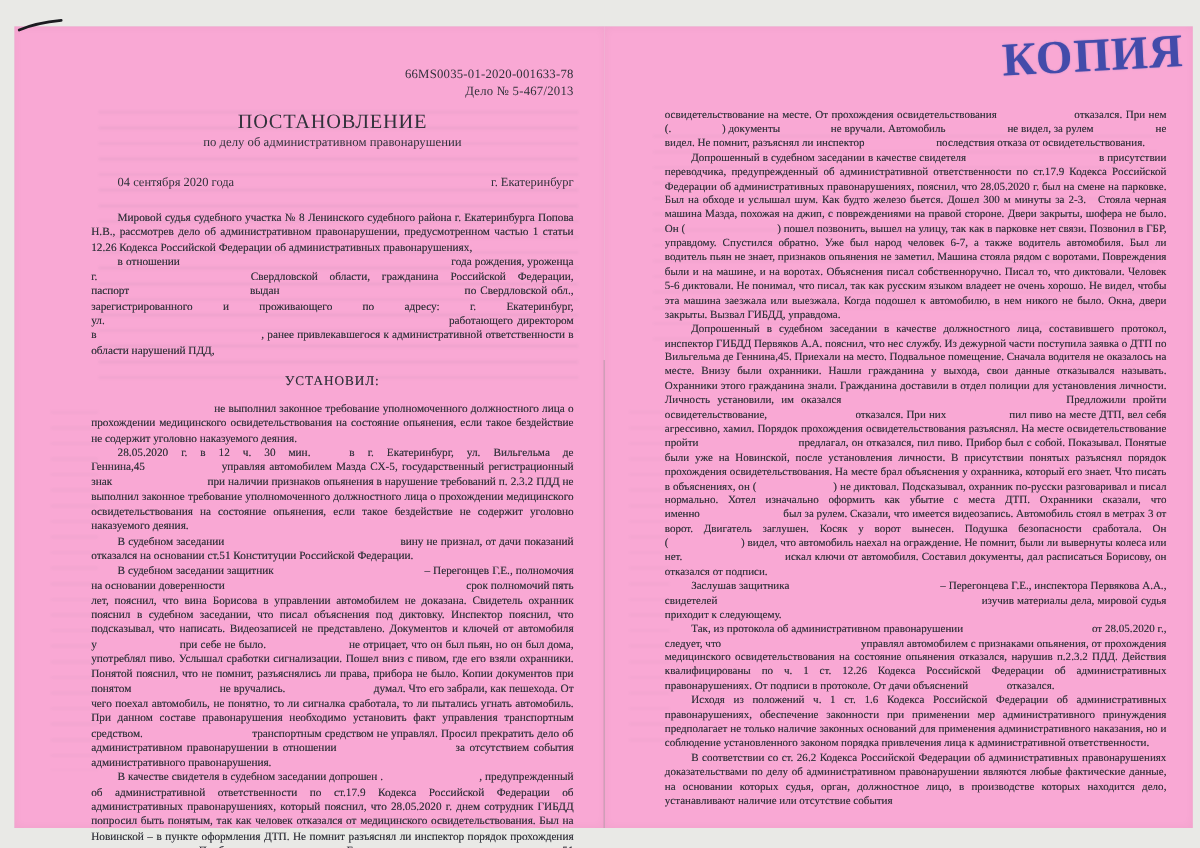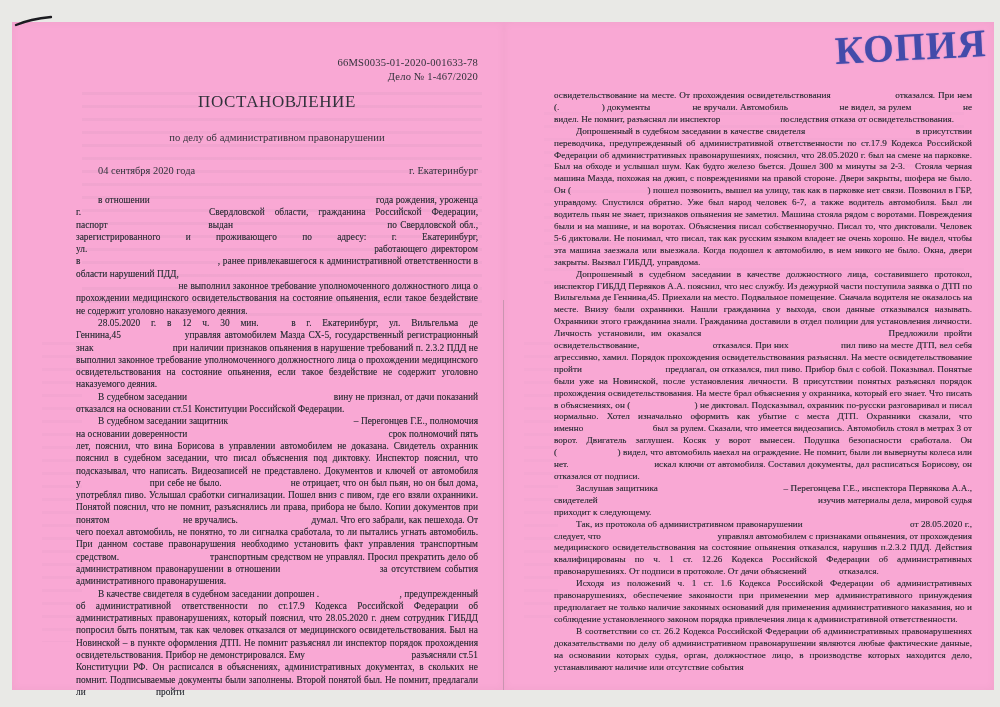--- a/index.html
+++ b/index.html
@@ -11,21 +11,21 @@
   .page{
     position:absolute;top:22px;height:668px;background:#f9a8d4;
     box-sizing:border-box;color:#30313a;
     box-shadow:inset 0 0 8px rgba(0,0,0,0.045);
   }
   .page-left{left:12px;width:492px;padding:34px 26px 0 64px;}
   .page-right{left:504px;width:490px;padding:68px 22px 0 50px;}
   .seam{position:absolute;left:503px;top:300px;width:1px;height:390px;background:rgba(120,120,118,0.35);}
   .caseid,.caseno{font-size:10.6px;text-align:right;line-height:14px;letter-spacing:.2px;}
   .title{font-size:17px;text-align:center;margin-top:8px;letter-spacing:.6px;}
-  .subtitle{font-size:10.6px;text-align:center;margin-top:20px;}
+  .subtitle{font-size:10.6px;text-align:center;margin-top:2px;}
   .daterow{display:flex;justify-content:space-between;font-size:10.4px;margin:22px 0 18px 0;gap:32px;}
   .daterow .d{padding-left:22px;}
   p.body{
     margin:0;font-size:9.4px;line-height:12.3px;text-align:justify;
     text-shadow:0 0 .5px rgba(48,49,58,0.55);
   }
   .page-right p.body{font-size:9.2px;line-height:11.9px;}
   p.ind{text-indent:22px;}
   .heading{font-size:11px;text-align:center;margin:13px 0 11px 0;letter-spacing:.8px;text-shadow:0 0 .5px rgba(48,49,58,0.55);}
   .stamp{
@@ -44,30 +44,32 @@
 </head>
 <body>
 
 <div class="canvas">
 
   <div class="page page-left">
     <div class="bleed" style="left:70px;top:70px;width:400px;height:230px;"></div>
     <div class="bleed" style="left:30px;top:320px;width:40px;height:300px;opacity:.35;"></div>
 
     <div class="caseid">66MS0035-01-2020-001633-78</div>
-    <div class="caseno">Дело № 1-467/2020</div>
+    <div class="caseno">Дело № 5-467/2013</div>
     <div class="title">ПОСТАНОВЛЕНИЕ</div>
     <div class="subtitle">по делу об административном правонарушении</div>
 
     <div class="daterow">
       <span class="d">04 сентября 2020 года</span>
       <span>г. Екатеринбург</span>
     </div>
 
+    <p class="body ind">Мировой судья судебного участка № 8 Ленинского судебного района г. Екатеринбурга Попова Н.В., рассмотрев дело об административном правонарушении, предусмотренном частью 1 статьи 12.26 Кодекса Российской Федерации об административных правонарушениях,</p>
     <p class="body ind">в отношении&nbsp;&nbsp;&nbsp;&nbsp;&nbsp;&nbsp;&nbsp;&nbsp;&nbsp;&nbsp;&nbsp;&nbsp;&nbsp;&nbsp;&nbsp;&nbsp;&nbsp;&nbsp;&nbsp;&nbsp;&nbsp;&nbsp;&nbsp;&nbsp;&nbsp;&nbsp;&nbsp;&nbsp;&nbsp;&nbsp;&nbsp;&nbsp;&nbsp;&nbsp;&nbsp;&nbsp;&nbsp;&nbsp;&nbsp;&nbsp;&nbsp;&nbsp;&nbsp;&nbsp;&nbsp;&nbsp;&nbsp;&nbsp;&nbsp;&nbsp;&nbsp;&nbsp;&nbsp;&nbsp;&nbsp;&nbsp;&nbsp;&nbsp;&nbsp;&nbsp;&nbsp;&nbsp;&nbsp;&nbsp;&nbsp;&nbsp;&nbsp;&nbsp;&nbsp;&nbsp;&nbsp;&nbsp;&nbsp;&nbsp;&nbsp;&nbsp;&nbsp;&nbsp;&nbsp;&nbsp;&nbsp;&nbsp;&nbsp;&nbsp;&nbsp;&nbsp;&nbsp;&nbsp;года рождения, уроженца г.&nbsp;&nbsp;&nbsp;&nbsp;&nbsp;&nbsp;&nbsp;&nbsp;&nbsp;&nbsp;&nbsp;&nbsp; Свердловской области, гражданина Российской Федерации, паспорт&nbsp;&nbsp;&nbsp;&nbsp;&nbsp;&nbsp;&nbsp;&nbsp;&nbsp;&nbsp;&nbsp;&nbsp;&nbsp;&nbsp;&nbsp;&nbsp;&nbsp;&nbsp;&nbsp;&nbsp;&nbsp;&nbsp;&nbsp;&nbsp;&nbsp;&nbsp;&nbsp;&nbsp;&nbsp;&nbsp;выдан&nbsp;&nbsp;&nbsp;&nbsp;&nbsp;&nbsp;&nbsp;&nbsp;&nbsp;&nbsp;&nbsp;&nbsp;&nbsp;&nbsp;&nbsp;&nbsp;&nbsp;&nbsp;&nbsp;&nbsp;&nbsp;&nbsp;&nbsp;&nbsp;&nbsp;&nbsp;&nbsp;&nbsp;&nbsp;&nbsp;&nbsp;&nbsp;&nbsp;&nbsp;&nbsp;&nbsp;&nbsp;&nbsp;&nbsp;&nbsp;&nbsp;&nbsp;&nbsp;&nbsp;&nbsp;&nbsp;по Свердловской обл., зарегистрированного и проживающего по адресу: г. Екатеринбург, ул.&nbsp;&nbsp;&nbsp;&nbsp;&nbsp;&nbsp;&nbsp;&nbsp;&nbsp;&nbsp;&nbsp;&nbsp;&nbsp;&nbsp;&nbsp;&nbsp;&nbsp;&nbsp;&nbsp;&nbsp;&nbsp;&nbsp;&nbsp;&nbsp;&nbsp;&nbsp;&nbsp;&nbsp;&nbsp;&nbsp;&nbsp;&nbsp;&nbsp;&nbsp;&nbsp;&nbsp;&nbsp;&nbsp;&nbsp;&nbsp;&nbsp;&nbsp;&nbsp;&nbsp;&nbsp;&nbsp;&nbsp;&nbsp;&nbsp;&nbsp;&nbsp;&nbsp;&nbsp;&nbsp;&nbsp;&nbsp;&nbsp;&nbsp;&nbsp;&nbsp;&nbsp;&nbsp;&nbsp;&nbsp;&nbsp;&nbsp;&nbsp;&nbsp;&nbsp;&nbsp;&nbsp;&nbsp;&nbsp;&nbsp;&nbsp;&nbsp;работающего директором в&nbsp;&nbsp;&nbsp;&nbsp;&nbsp;&nbsp;&nbsp;&nbsp;&nbsp;&nbsp;&nbsp;&nbsp;&nbsp;&nbsp;&nbsp;&nbsp;&nbsp;&nbsp;&nbsp;&nbsp;&nbsp;&nbsp;&nbsp;&nbsp;&nbsp;&nbsp;&nbsp;&nbsp;&nbsp;&nbsp;&nbsp;&nbsp;&nbsp;&nbsp;&nbsp;&nbsp;&nbsp;&nbsp;&nbsp;&nbsp;&nbsp;&nbsp;&nbsp;&nbsp;&nbsp;&nbsp;&nbsp;&nbsp;&nbsp;&nbsp;&nbsp;&nbsp;, ранее привлекавшегося к административной ответственности в области нарушений ПДД,</p>
+    <div class="heading">УСТАНОВИЛ:</div>
     <p class="body ind">&nbsp;&nbsp;&nbsp;&nbsp;&nbsp;&nbsp;&nbsp;&nbsp;&nbsp;&nbsp;&nbsp;&nbsp;&nbsp;&nbsp;&nbsp;&nbsp;&nbsp;&nbsp;&nbsp;&nbsp;&nbsp;&nbsp;&nbsp;&nbsp;&nbsp;&nbsp;&nbsp;&nbsp;&nbsp;&nbsp;не выполнил законное требование уполномоченного должностного лица о прохождении медицинского освидетельствования на состояние опьянения, если такое бездействие не содержит уголовно наказуемого деяния.</p>
     <p class="body ind">28.05.2020 г. в 12 ч. 30 мин.&nbsp;&nbsp;&nbsp;в г. Екатеринбург, ул. Вильгельма де Геннина,45&nbsp;&nbsp;&nbsp;&nbsp;&nbsp;&nbsp;&nbsp;&nbsp;&nbsp;&nbsp;&nbsp;&nbsp;&nbsp;&nbsp;&nbsp;&nbsp;&nbsp;&nbsp;управляя автомобилем Мазда СХ-5, государственный регистрационный знак&nbsp;&nbsp;&nbsp;&nbsp;&nbsp;&nbsp;&nbsp;&nbsp;&nbsp;&nbsp;&nbsp;&nbsp;&nbsp;&nbsp;&nbsp;&nbsp;&nbsp;&nbsp;&nbsp;&nbsp;&nbsp;&nbsp;&nbsp;&nbsp;&nbsp;&nbsp;&nbsp;&nbsp;&nbsp;&nbsp;&nbsp;&nbsp;при наличии признаков опьянения в нарушение требований п. 2.3.2 ПДД не выполнил законное требование уполномоченного должностного лица о прохождении медицинского освидетельствования на состояние опьянения, если такое бездействие не содержит уголовно наказуемого деяния.</p>
     <p class="body ind">В судебном заседании&nbsp;&nbsp;&nbsp;&nbsp;&nbsp;&nbsp;&nbsp;&nbsp;&nbsp;&nbsp;&nbsp;&nbsp;&nbsp;&nbsp;&nbsp;&nbsp;&nbsp;&nbsp;&nbsp;&nbsp;&nbsp;&nbsp;&nbsp;&nbsp;&nbsp;&nbsp;&nbsp;&nbsp;&nbsp;&nbsp;&nbsp;&nbsp;&nbsp;&nbsp;&nbsp;&nbsp;&nbsp;&nbsp;&nbsp;&nbsp;&nbsp;&nbsp;&nbsp;&nbsp;&nbsp;&nbsp;&nbsp;&nbsp;&nbsp;&nbsp;&nbsp;&nbsp;&nbsp;&nbsp;&nbsp;&nbsp;вину не признал, от дачи показаний отказался на основании ст.51 Конституции Российской Федерации.</p>
     <p class="body ind">В судебном заседании защитник&nbsp;&nbsp;&nbsp;&nbsp;&nbsp;&nbsp;&nbsp;&nbsp;&nbsp;&nbsp;&nbsp;&nbsp;&nbsp;&nbsp;&nbsp;&nbsp;&nbsp;&nbsp;&nbsp;&nbsp;&nbsp;&nbsp;&nbsp;&nbsp;&nbsp;&nbsp;&nbsp;&nbsp;&nbsp;&nbsp;&nbsp;&nbsp;&nbsp;&nbsp;&nbsp;&nbsp;&nbsp;&nbsp;&nbsp;&nbsp;&nbsp;&nbsp;&nbsp;&nbsp;&nbsp;&nbsp;&nbsp;&nbsp;&nbsp;&nbsp;– Перегонцев Г.Е., полномочия на основании доверенности&nbsp;&nbsp;&nbsp;&nbsp;&nbsp;&nbsp;&nbsp;&nbsp;&nbsp;&nbsp;&nbsp;&nbsp;&nbsp;&nbsp;&nbsp;&nbsp;&nbsp;&nbsp;&nbsp;&nbsp;&nbsp;&nbsp;&nbsp;&nbsp;&nbsp;&nbsp;&nbsp;&nbsp;&nbsp;&nbsp;&nbsp;&nbsp;&nbsp;&nbsp;&nbsp;&nbsp;&nbsp;&nbsp;&nbsp;&nbsp;&nbsp;&nbsp;&nbsp;&nbsp;&nbsp;&nbsp;&nbsp;&nbsp;&nbsp;&nbsp;&nbsp;&nbsp;&nbsp;&nbsp;&nbsp;&nbsp;&nbsp;&nbsp;&nbsp;&nbsp;&nbsp;&nbsp;&nbsp;&nbsp;&nbsp;&nbsp;&nbsp;&nbsp;&nbsp;&nbsp;&nbsp;&nbsp;&nbsp;&nbsp;&nbsp;&nbsp;&nbsp;&nbsp;&nbsp;&nbsp;&nbsp;&nbsp;&nbsp;&nbsp;срок полномочий пять лет, пояснил, что вина Борисова в управлении автомобилем не доказана. Свидетель охранник пояснил в судебном заседании, что писал объяснения под диктовку. Инспектор пояснил, что подсказывал, что написать. Видеозаписей не представлено. Документов и ключей от автомобиля у&nbsp;&nbsp;&nbsp;&nbsp;&nbsp;&nbsp;&nbsp;&nbsp;&nbsp;&nbsp;&nbsp;&nbsp;&nbsp;&nbsp;&nbsp;&nbsp;&nbsp;&nbsp;&nbsp;&nbsp;&nbsp;&nbsp;&nbsp;&nbsp;&nbsp;&nbsp;при себе не было.&nbsp;&nbsp;&nbsp;&nbsp;&nbsp;&nbsp;&nbsp;&nbsp;&nbsp;&nbsp;&nbsp;&nbsp;&nbsp;&nbsp;&nbsp;&nbsp;&nbsp;&nbsp;&nbsp;&nbsp;&nbsp;&nbsp;&nbsp;&nbsp;&nbsp;&nbsp;не отрицает, что он был пьян, но он был дома, употреблял пиво. Услышал сработки сигнализации. Пошел вниз с пивом, где его взяли охранники. Понятой пояснил, что не помнит, разъяснялись ли права, прибора не было. Копии документов при понятом&nbsp;&nbsp;&nbsp;&nbsp;&nbsp;&nbsp;&nbsp;&nbsp;&nbsp;&nbsp;&nbsp;&nbsp;&nbsp;&nbsp;&nbsp;&nbsp;&nbsp;&nbsp;&nbsp;&nbsp;&nbsp;&nbsp;&nbsp;&nbsp;&nbsp;&nbsp;&nbsp;&nbsp;&nbsp;&nbsp;не вручались.&nbsp;&nbsp;&nbsp;&nbsp;&nbsp;&nbsp;&nbsp;&nbsp;&nbsp;&nbsp;&nbsp;&nbsp;&nbsp;&nbsp;&nbsp;&nbsp;&nbsp;&nbsp;&nbsp;&nbsp;&nbsp;&nbsp;&nbsp;&nbsp;&nbsp;&nbsp;&nbsp;&nbsp;&nbsp;&nbsp;думал. Что его забрали, как пешехода. От чего поехал автомобиль, не понятно, то ли сигналка сработала, то ли пытались угнать автомобиль. При данном составе правонарушения необходимо установить факт управления транспортным средством.&nbsp;&nbsp;&nbsp;&nbsp;&nbsp;&nbsp;&nbsp;&nbsp;&nbsp;&nbsp;&nbsp;&nbsp;&nbsp;&nbsp;&nbsp;&nbsp;&nbsp;&nbsp;&nbsp;&nbsp;&nbsp;&nbsp;&nbsp;&nbsp;&nbsp;&nbsp;&nbsp;&nbsp;&nbsp;&nbsp;&nbsp;&nbsp;&nbsp;&nbsp;транспортным средством не управлял. Просил прекратить дело об административном правонарушении в отношении&nbsp;&nbsp;&nbsp;&nbsp;&nbsp;&nbsp;&nbsp;&nbsp;&nbsp;&nbsp;&nbsp;&nbsp;&nbsp;&nbsp;&nbsp;&nbsp;&nbsp;&nbsp;&nbsp;&nbsp;&nbsp;&nbsp;&nbsp;&nbsp;&nbsp;&nbsp;за отсутствием события административного правонарушения.</p>
     <p class="body ind">В качестве свидетеля в судебном заседании допрошен .&nbsp;&nbsp;&nbsp;&nbsp;&nbsp;&nbsp;&nbsp;&nbsp;&nbsp;&nbsp;&nbsp;&nbsp;&nbsp;&nbsp;&nbsp;&nbsp;&nbsp;&nbsp;&nbsp;&nbsp;&nbsp;&nbsp;&nbsp;&nbsp;&nbsp;&nbsp;&nbsp;&nbsp;&nbsp;&nbsp;&nbsp;&nbsp;&nbsp;&nbsp;, предупрежденный об административной ответственности по ст.17.9 Кодекса Российской Федерации об административных правонарушениях, который пояснил, что 28.05.2020 г. днем сотрудник ГИБДД попросил быть понятым, так как человек отказался от медицинского освидетельствования. Был на Новинской – в пункте оформления ДТП. Не помнит разъяснял ли инспектор порядок прохождения освидетельствования. Прибор не демонстрировался. Ему&nbsp;&nbsp;&nbsp;&nbsp;&nbsp;&nbsp;&nbsp;&nbsp;&nbsp;&nbsp;&nbsp;&nbsp;&nbsp;&nbsp;&nbsp;&nbsp;&nbsp;&nbsp;&nbsp;&nbsp;&nbsp;&nbsp;&nbsp;&nbsp;&nbsp;&nbsp;&nbsp;&nbsp;&nbsp;&nbsp;&nbsp;&nbsp;&nbsp;&nbsp;&nbsp;&nbsp;&nbsp;&nbsp;&nbsp;&nbsp;&nbsp;&nbsp;&nbsp;&nbsp;разъясняли ст.51 Конституции РФ. Он расписался в объяснениях, административных документах, в скольких не помнит. Подписываемые документы были заполнены. Второй понятой был. Не помнит, предлагали ли&nbsp;&nbsp;&nbsp;&nbsp;&nbsp;&nbsp;&nbsp;&nbsp;&nbsp;&nbsp;&nbsp;&nbsp;&nbsp;&nbsp;&nbsp;&nbsp;&nbsp;&nbsp;&nbsp;&nbsp;&nbsp;&nbsp;&nbsp;&nbsp;&nbsp;&nbsp;&nbsp;&nbsp;&nbsp;&nbsp;пройти</p>
   </div>
 
   <div class="page page-right">
     <div class="bleed" style="left:40px;top:90px;width:420px;height:180px;opacity:.3;"></div>
     <div class="bleed" style="left:20px;top:320px;width:34px;height:280px;opacity:.3;"></div>

